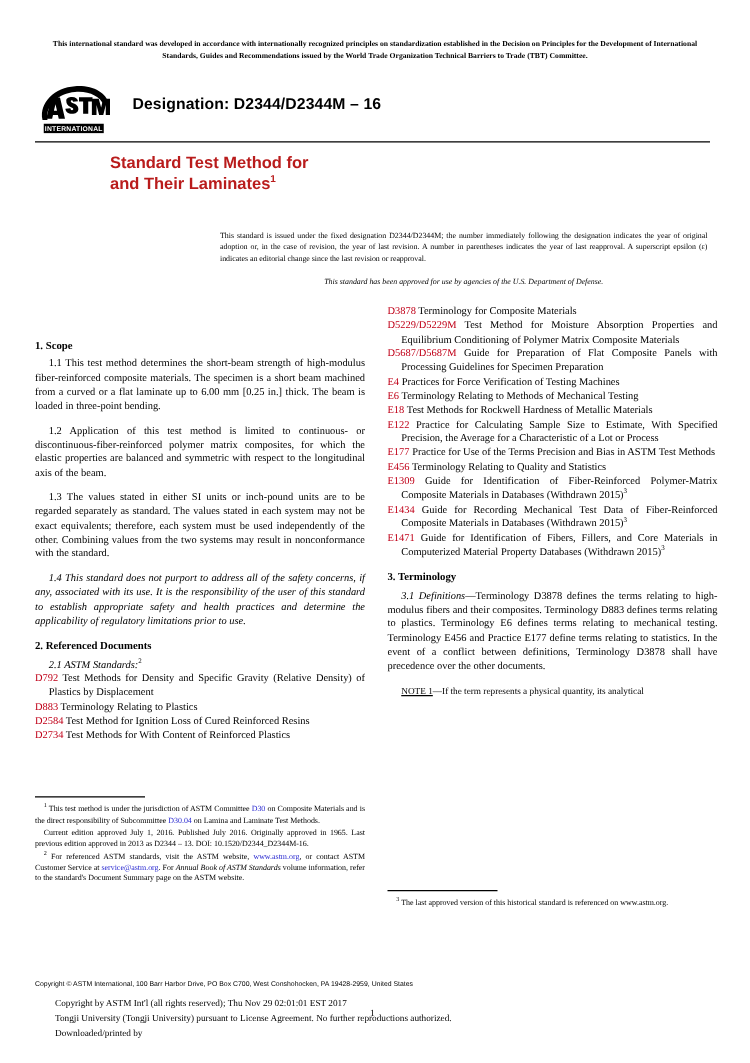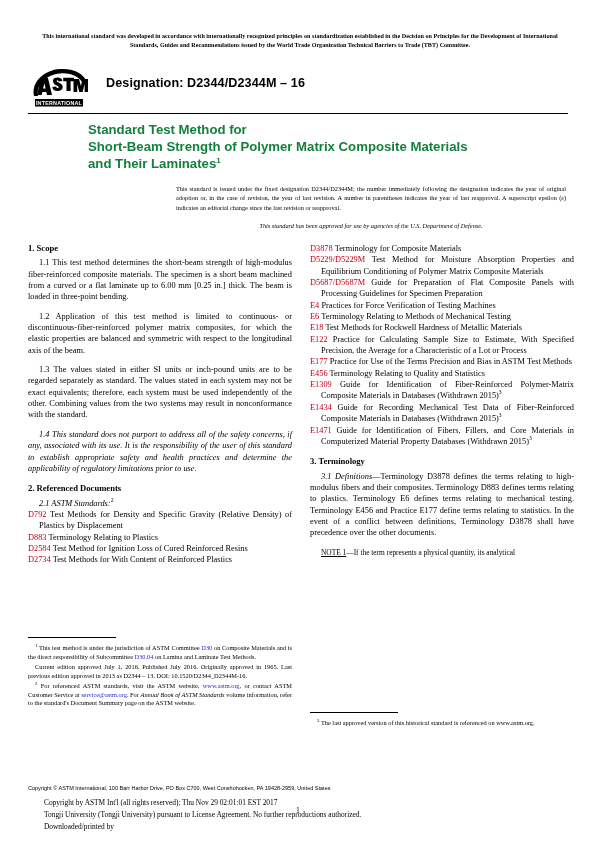--- a/index.html
+++ b/index.html
@@ -78,21 +78,21 @@
   
   .title-block {
     position: absolute;
     left: 88px;
     top: 122px;
     width: 478px;
     font-family: "Liberation Sans", sans-serif;
     font-size: 13.2px;
     font-weight: bold;
     line-height: 16.8px;
-    color: #15803d;
+    color: #b91c1c;
   }
   .title-block sup {
     font-size: 8px;
     vertical-align: super;
     line-height: 0;
   }
 
   
   .issue-note {
     position: absolute;
@@ -116,21 +116,21 @@
   .col {
     position: absolute;
     top: 243px;
     width: 264px;
     font-family: "Liberation Serif", serif;
     font-size: 8.35px;
     line-height: 11.35px;
     text-align: justify;
     color: #000;
   }
-  .col-left  { left: 28px; }
+  .col-left  { left: 28px; margin-top: 28px; }
   .col-right { left: 310px; }
 
   h2.sec {
     font-family: "Liberation Serif", serif;
     font-size: 8.6px;
     font-weight: bold;
     margin: 0 0 3px 0;
     padding: 0;
     text-align: left;
   }
@@ -259,21 +259,20 @@
         </g>
       </svg>
     </div>
     <div class="designation">Designation: D2344/D2344M – 16</div>
   </div>
 
   <div class="rule-under-header"></div>
 
   <div class="title-block">
     <div>Standard Test Method for</div>
-    <div>Short-Beam Strength of Polymer Matrix Composite Materials</div>
     <div><span>and Their Laminates</span><sup>1</sup></div>
   </div>
 
   <div class="issue-note">
     <span>This standard is issued under the fixed designation D2344/D2344M; the number immediately following the designation indicates the year of original adoption or, in the case of revision, the year of last revision. A number in parentheses indicates the year of last reapproval. A superscript epsilon (ε) indicates an editorial change since the last revision or reapproval.</span>
     <span class="dod">This standard has been approved for use by agencies of the U.S. Department of Defense.</span>
   </div>
 
   <div class="col col-left">
 

